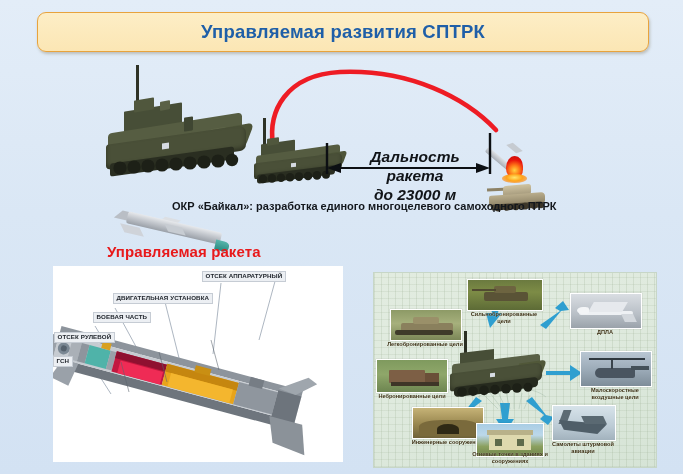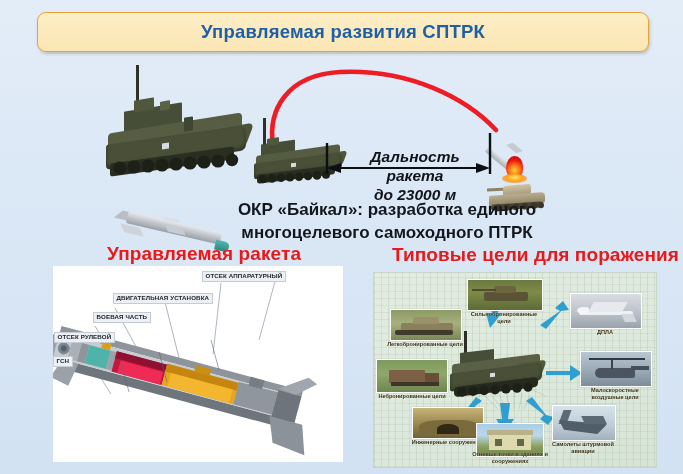--- a/index.html
+++ b/index.html
@@ -161,29 +161,29 @@
     position: absolute; left: 330px; top: 98px; width: 170px;
     text-align: center;
     font-family: "Liberation Sans", sans-serif;
     font-size: 15.5px; font-weight: bold; font-style: italic;
     color: #111418; line-height: 1.22;
   }
 
   
   #okr-caption {
     position: absolute; left: 172px; top: 199px; width: 430px;
-    text-align: center;
-    font-size: 17px; font-weight: bold; color: #13171c;
+    text-align: left;
+    font-size: 11px; font-weight: bold; color: #13171c;
     line-height: 1.34;
   }
 
   
   .sec-head {
     position: absolute;
-    font-size: 19px; font-weight: bold; color: #e8191b;
+    font-size: 15px; font-weight: bold; color: #e8191b;
     letter-spacing: .1px;
   }
   #head-missile { left: 107px; top: 243px; }
   #head-targets { left: 392px; top: 244px; }
 
   
   #panel-missile {
     position: absolute; left: 53px; top: 266px; width: 290px; height: 196px;
     background: #ffffff;
   }
@@ -347,21 +347,20 @@
     <div class="range-label">
       <div>Дальность</div>
       <div>ракета</div>
       <div>до 23000 м</div>
     </div>
   </div>
 
   <div id="okr-caption">ОКР «Байкал»: разработка единого многоцелевого самоходного ПТРК</div>
 
   <div class="sec-head" id="head-missile">Управляемая ракета</div>
-  <div class="sec-head" id="head-targets">Типовые цели для поражения</div>
 
   <div id="panel-missile">
 
     <svg id="cut-svg" width="290" height="196" viewBox="0 0 290 196">
 
       <g stroke="#8a97a6" stroke-width="0.7" fill="none">
         <line x1="42" y1="60" x2="78" y2="120"></line>
         <line x1="62" y1="42" x2="100" y2="112"></line>
         <line x1="110" y1="28" x2="128" y2="100"></line>
         <line x1="168" y1="17" x2="160" y2="88"></line>

